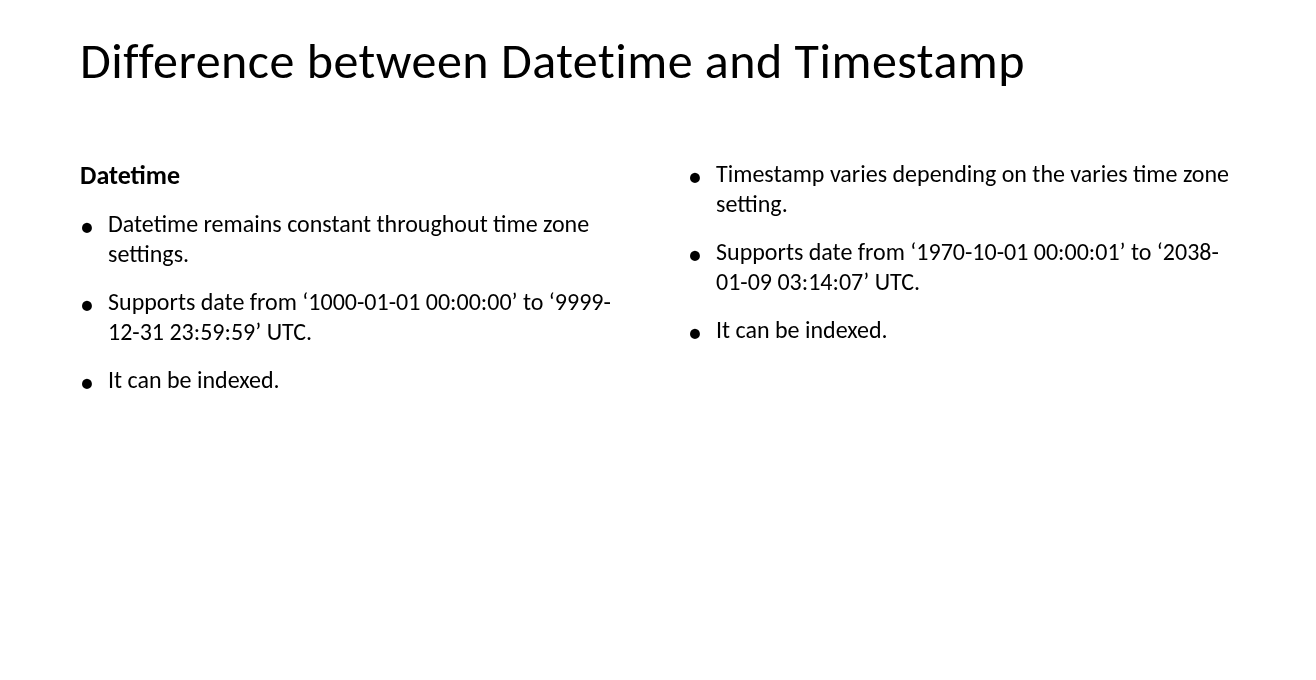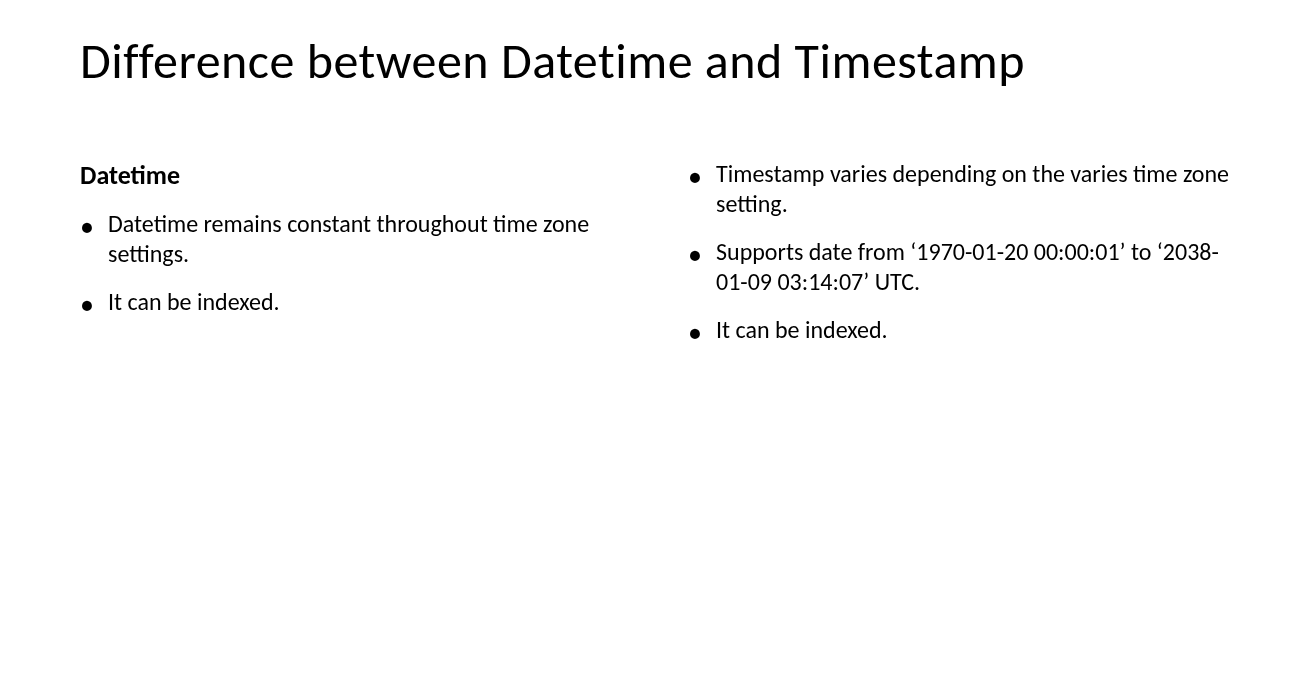--- a/index.html
+++ b/index.html
@@ -55,24 +55,25 @@
 </head>
 <body>
 
 <h1 class="title">Difference between Datetime and Timestamp</h1>
 
 <div class="columns">
   <div class="column">
     <div class="column-heading">Datetime</div>
     <ul>
       <li>Datetime remains constant throughout time zone settings.</li>
+      <li>Supports date from ‘1000-01-01 00:00:00’ to ‘9999-12-31 23:59:59’ UTC.</li>
       <li>It can be indexed.</li>
     </ul>
   </div>
 
   <div class="column">
     <ul>
       <li>Timestamp varies depending on the varies time zone setting.</li>
-      <li>Supports date from ‘1970-01-20 00:00:01’ to ‘2038-01-09 03:14:07’ UTC.</li>
+      <li>Supports date from ‘1970-10-01 00:00:01’ to ‘2038-01-09 03:14:07’ UTC.</li>
       <li>It can be indexed.</li>
     </ul>
   </div>
 </div>
 
 </body></html>

